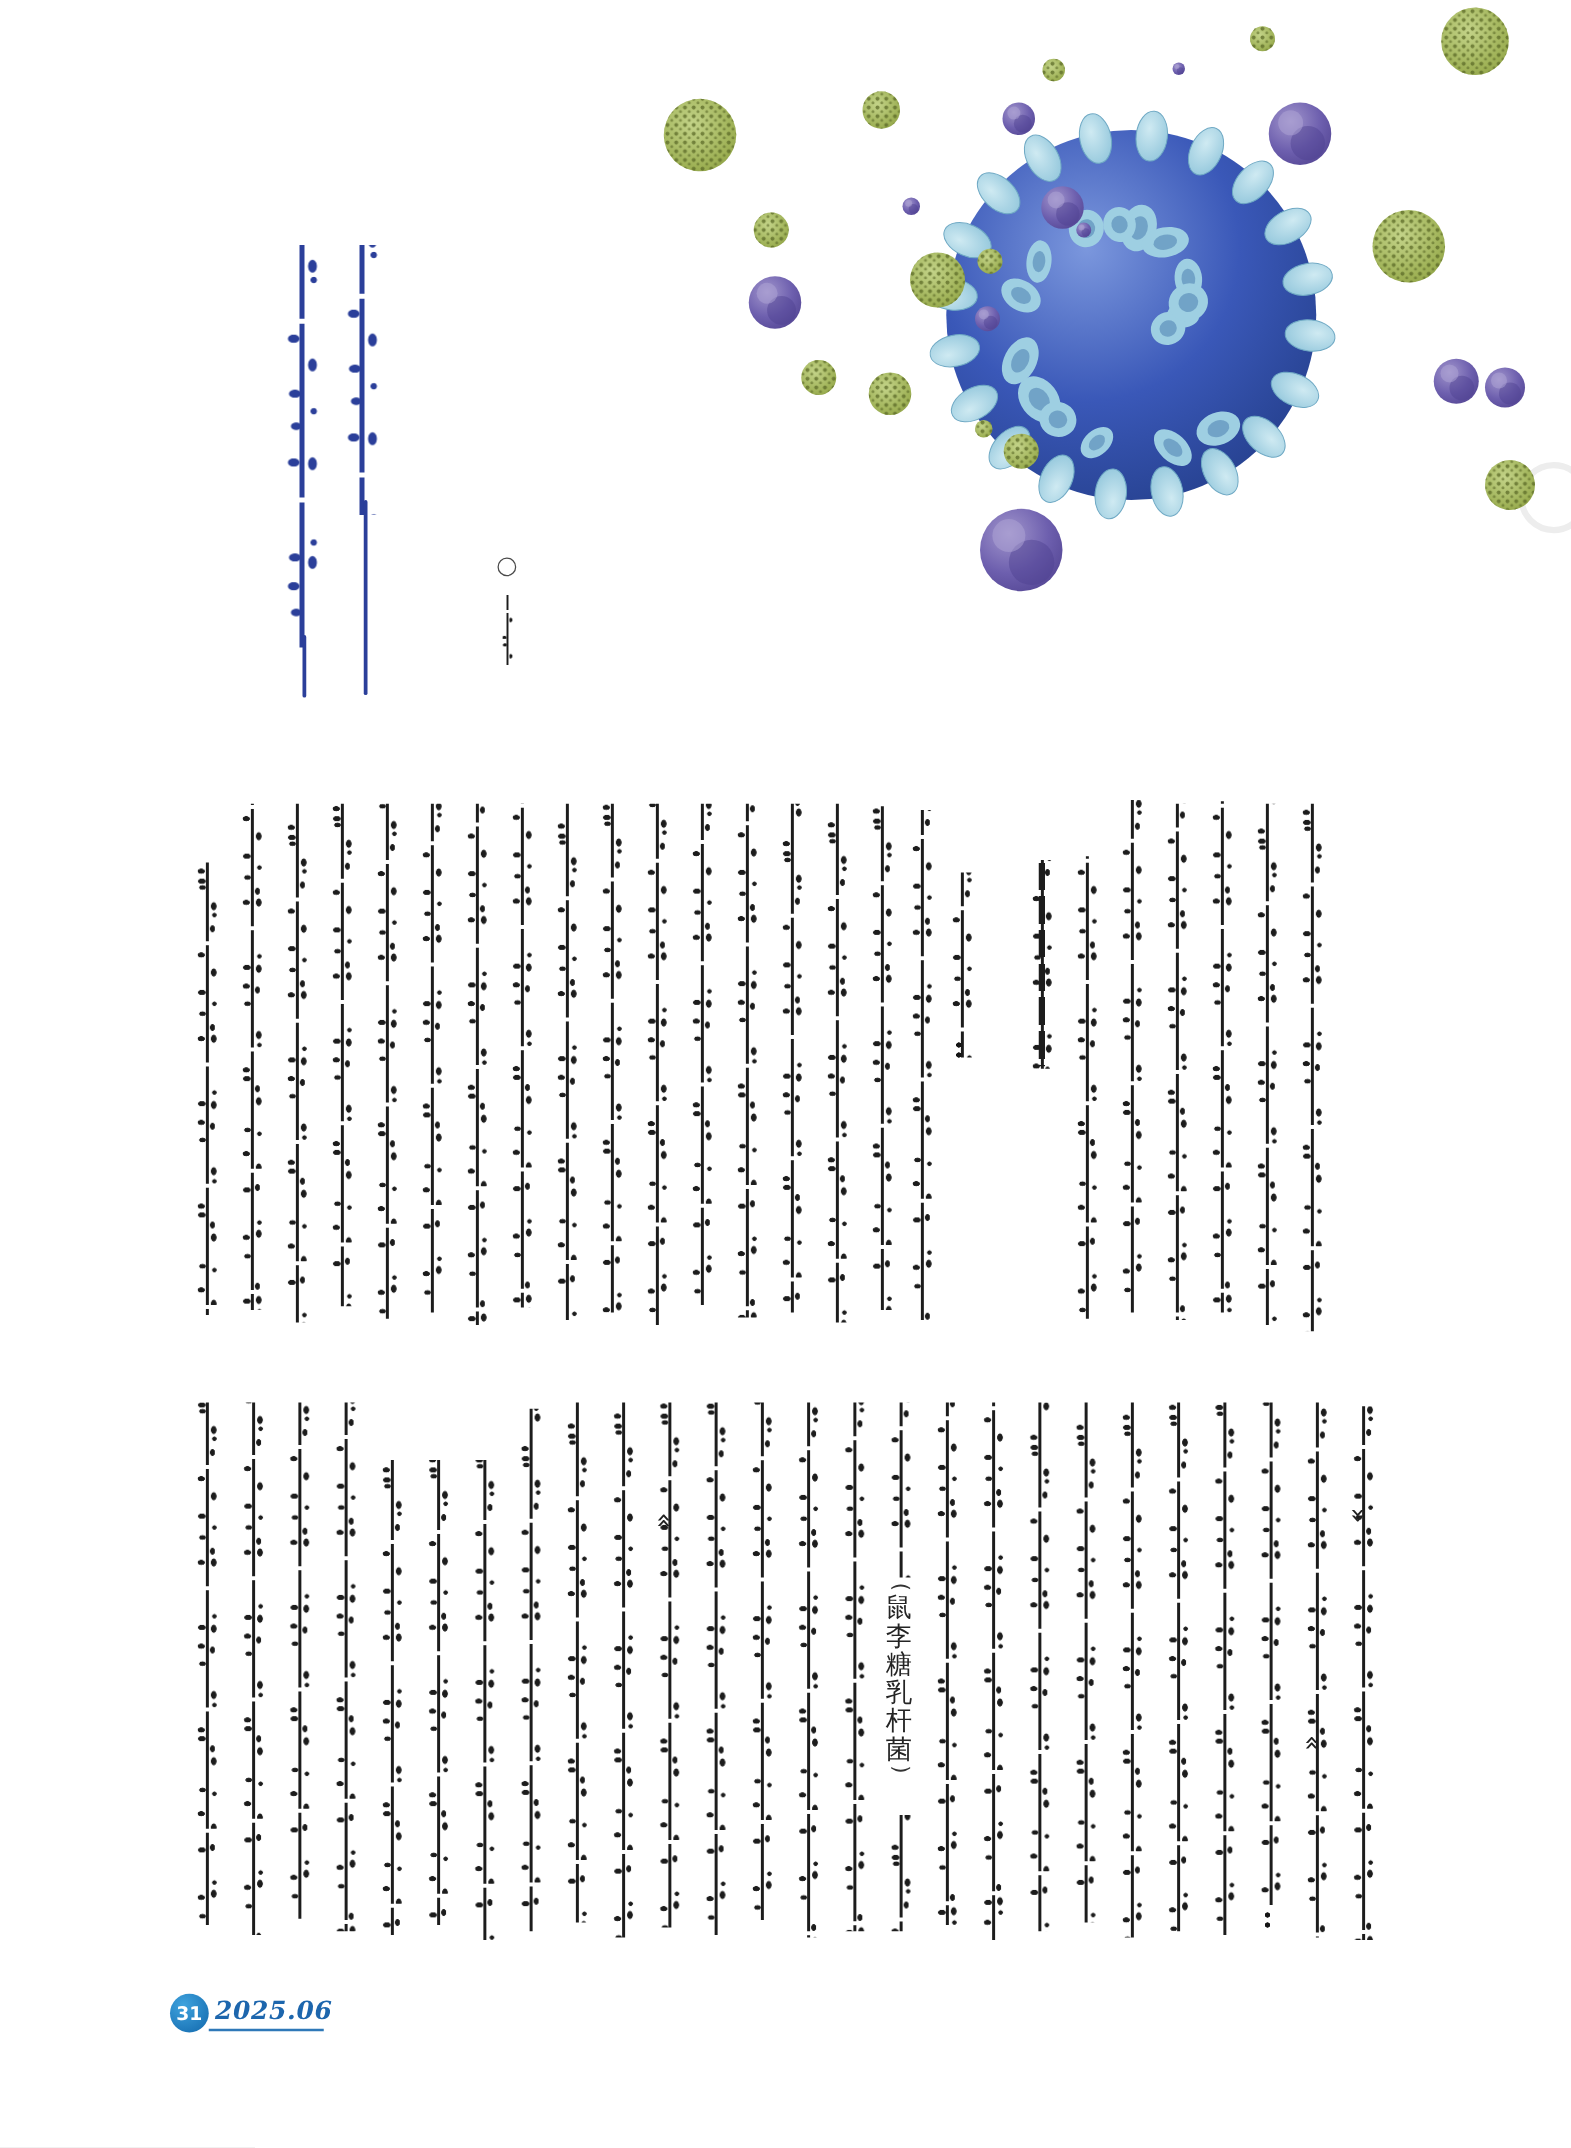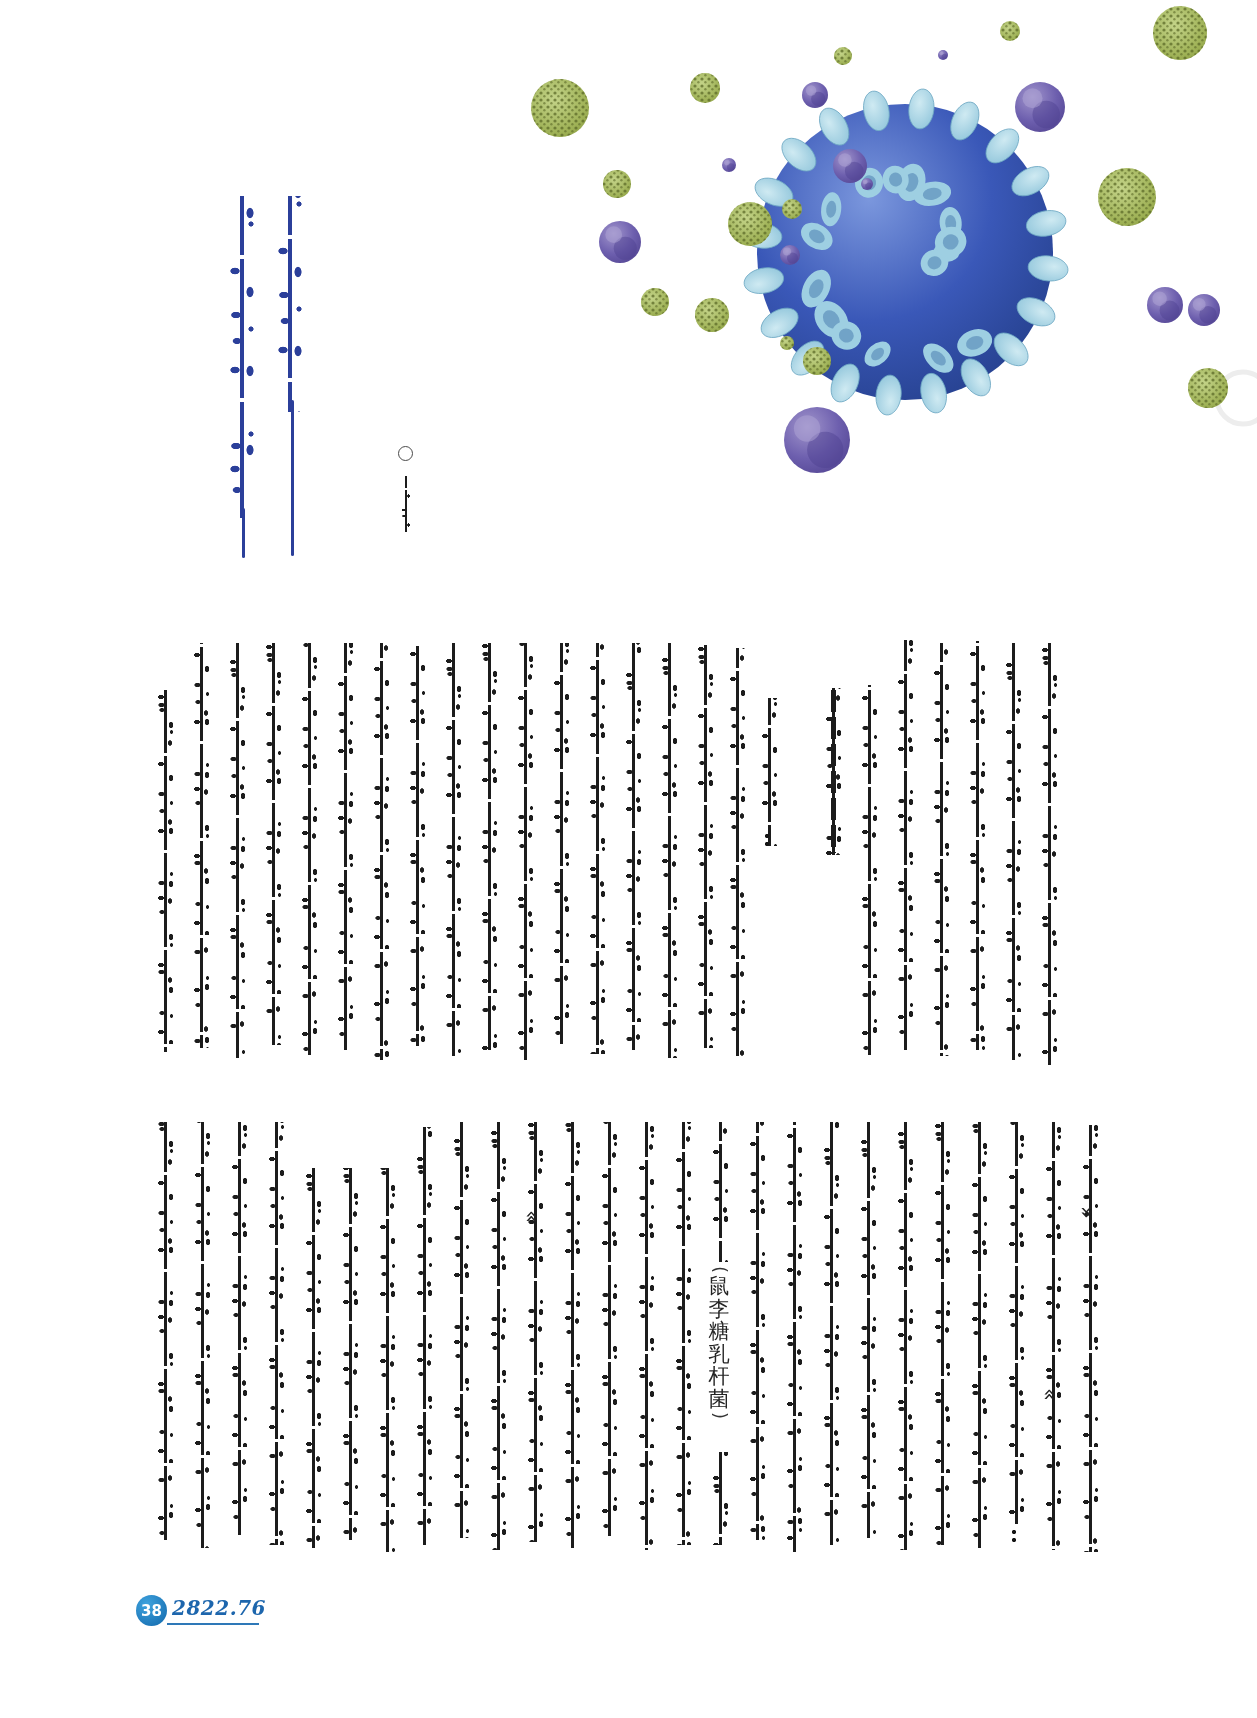--- a/index.html
+++ b/index.html
@@ -308,18 +308,18 @@
         <span class="ch">李</span>
         <span class="ch">糖</span>
         <span class="ch">乳</span>
         <span class="ch">杆</span>
         <span class="ch">菌</span>
         <span class="paren">)</span>
       </div>
     </div>
 
   <div class="page-badge">
-    <span>38</span>
+    <span>31</span>
   </div>
-  <div class="issue">2822.76</div>
+  <div class="issue">2025.06</div>
   <div class="issue-underline"></div>
 
 </div>
 
 </body></html>

